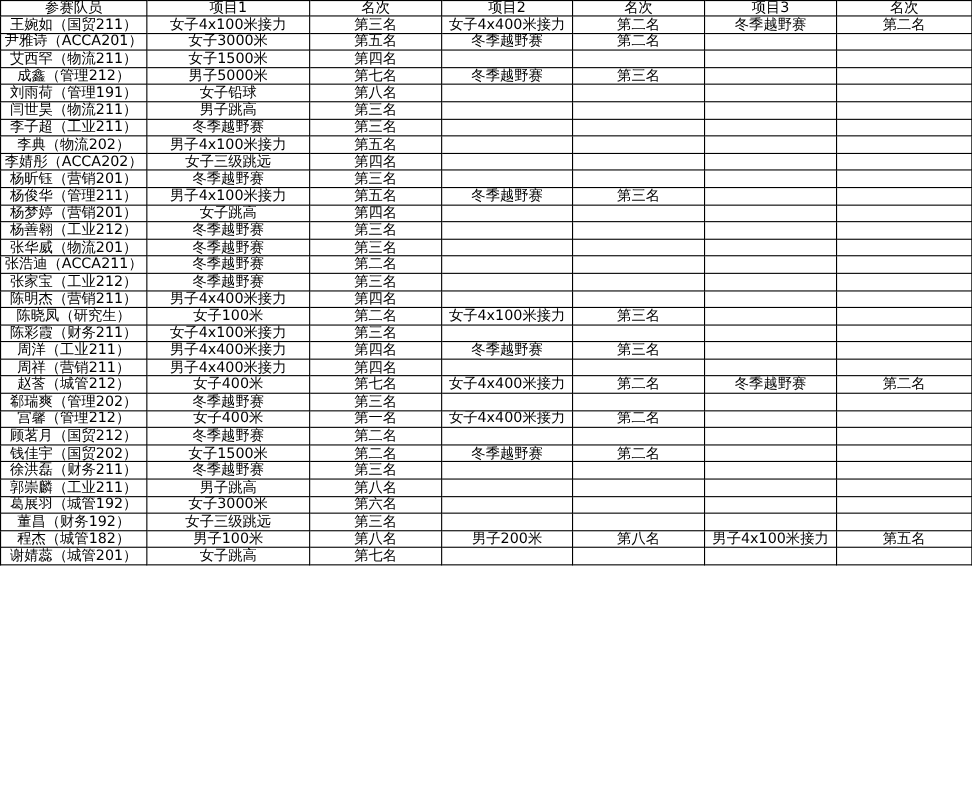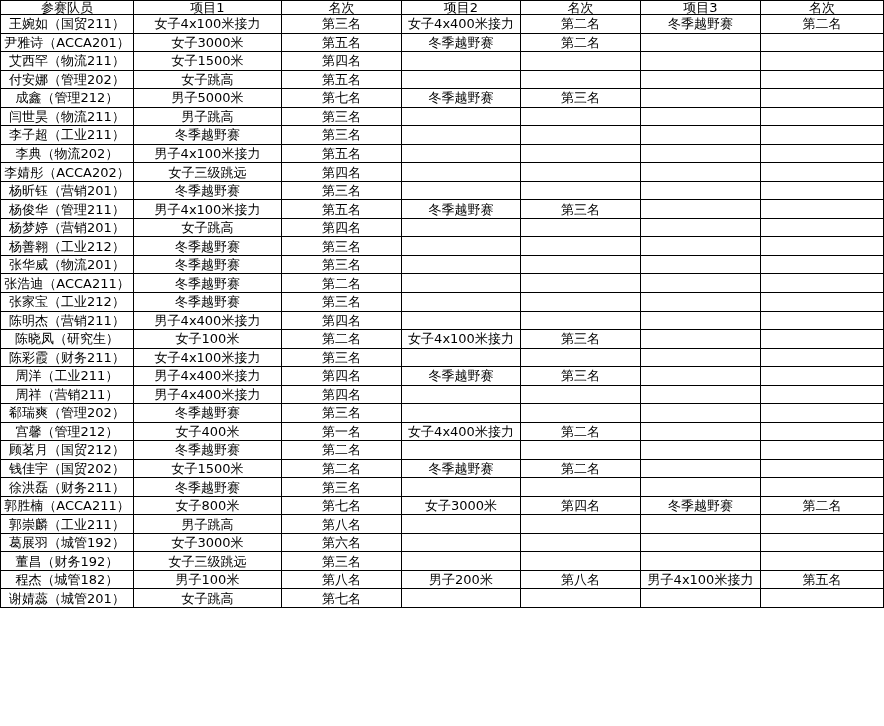--- a/index.html
+++ b/index.html
@@ -10,21 +10,21 @@
   body {
     width: 884px;
     height: 726px;
     overflow: hidden;
     font-family: "DejaVu Sans", sans-serif;
   }
   table.results {
     border-collapse: collapse;
     table-layout: fixed;
     width: 884px;
-    height: 608px;
+    height: 514px;
     background: #ffffff;
   }
   table.results th,
   table.results td {
     border: 1px solid #000000;
     padding: 0;
     margin: 0;
     font-size: 13px;
     font-weight: normal;
     color: #000000;
@@ -81,38 +81,38 @@
       <tr>
         <td>艾西罕（物流211）</td>
         <td>女子1500米</td>
         <td>第四名</td>
         <td></td>
         <td></td>
         <td></td>
         <td></td>
       </tr>
       <tr>
-        <td>付安娜（管理202）</td>
-        <td>女子跳高</td>
-        <td>第五名</td>
-        <td></td>
-        <td></td>
-        <td></td>
-        <td></td>
-      </tr>
-      <tr>
         <td>成鑫（管理212）</td>
         <td>男子5000米</td>
         <td>第七名</td>
         <td>冬季越野赛</td>
         <td>第三名</td>
         <td></td>
         <td></td>
       </tr>
       <tr>
+        <td>刘雨荷（管理191）</td>
+        <td>女子铅球</td>
+        <td>第八名</td>
+        <td></td>
+        <td></td>
+        <td></td>
+        <td></td>
+      </tr>
+      <tr>
         <td>闫世昊（物流211）</td>
         <td>男子跳高</td>
         <td>第三名</td>
         <td></td>
         <td></td>
         <td></td>
         <td></td>
       </tr>
       <tr>
         <td>李子超（工业211）</td>
@@ -241,20 +241,29 @@
         <td></td>
       </tr>
       <tr>
         <td>周祥（营销211）</td>
         <td>男子4x400米接力</td>
         <td>第四名</td>
         <td></td>
         <td></td>
         <td></td>
         <td></td>
+      </tr>
+      <tr>
+        <td>赵莟（城管212）</td>
+        <td>女子400米</td>
+        <td>第七名</td>
+        <td>女子4x400米接力</td>
+        <td>第二名</td>
+        <td>冬季越野赛</td>
+        <td>第二名</td>
       </tr>
       <tr>
         <td>郗瑞爽（管理202）</td>
         <td>冬季越野赛</td>
         <td>第三名</td>
         <td></td>
         <td></td>
         <td></td>
         <td></td>
       </tr>
@@ -286,29 +295,20 @@
         <td></td>
       </tr>
       <tr>
         <td>徐洪磊（财务211）</td>
         <td>冬季越野赛</td>
         <td>第三名</td>
         <td></td>
         <td></td>
         <td></td>
         <td></td>
-      </tr>
-      <tr>
-        <td>郭胜楠（ACCA211）</td>
-        <td>女子800米</td>
-        <td>第七名</td>
-        <td>女子3000米</td>
-        <td>第四名</td>
-        <td>冬季越野赛</td>
-        <td>第二名</td>
       </tr>
       <tr>
         <td>郭崇麟（工业211）</td>
         <td>男子跳高</td>
         <td>第八名</td>
         <td></td>
         <td></td>
         <td></td>
         <td></td>
       </tr>

